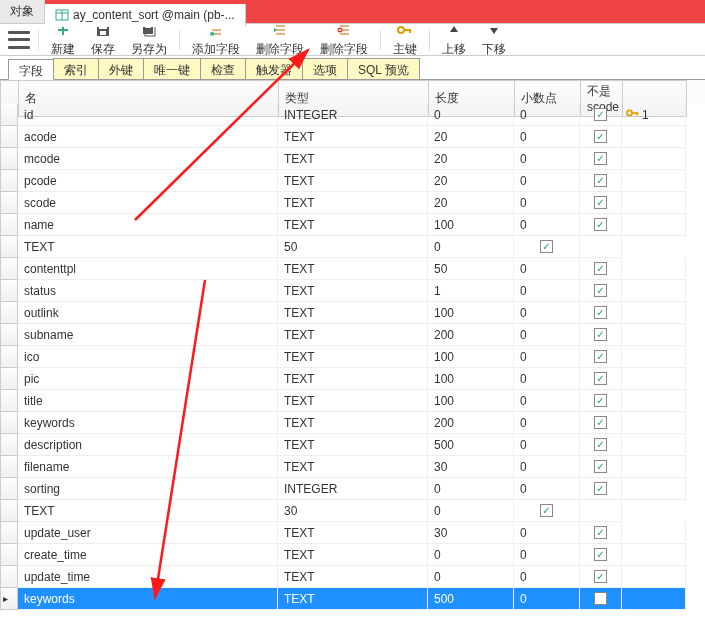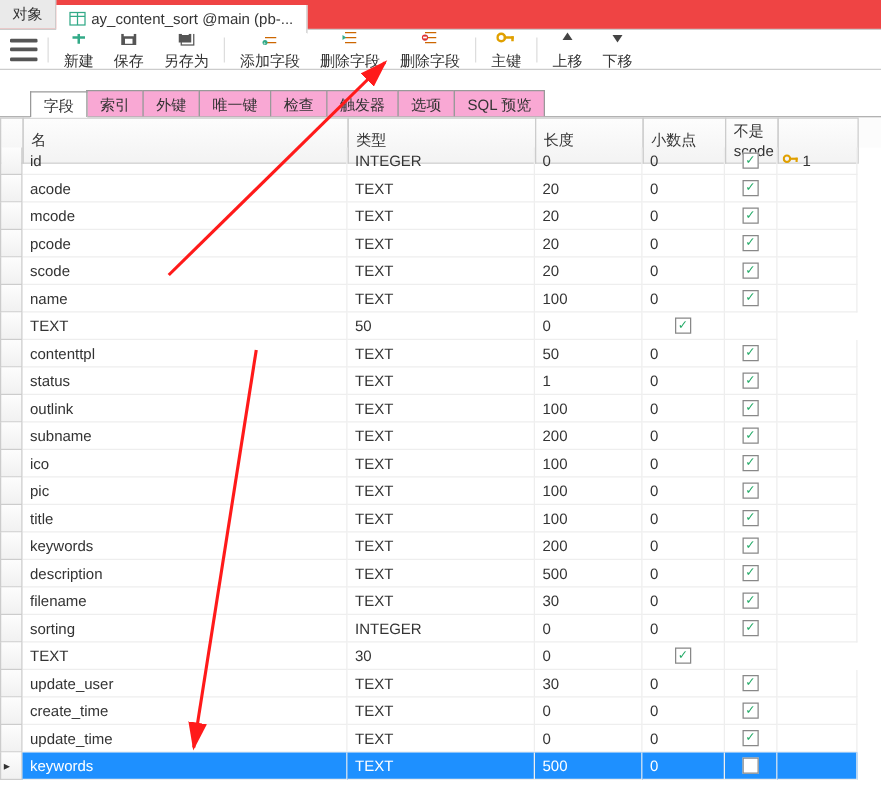--- a/index.html
+++ b/index.html
@@ -55,31 +55,30 @@
   .hamburger {
     width: 22px; height: 18px;
     display: flex; flex-direction: column; justify-content: space-between;
     cursor: pointer;
   }
   .hamburger div { height: 3px; background:#555; border-radius: 1px; }
   
   .sheettabs {
     display: flex; height: 24px;
     border-bottom: 1px solid #999;
-    padding-left: 24px;
+    padding-left: 8px;
     background:#fff;
-    margin-top:14px;
   }
   .sheettab {
     padding: 3px 10px;
     border: 1px solid #999;
     border-bottom: none;
     margin-right: -1px;
     margin-top: 2px;
-    background: #f9a8d4;
+    background: #fef9c3;
     cursor: pointer;
     font-size: 12px;
     position: relative;
   }
   .sheettab.active {
     background: #fff;
     top: 1px;
     border-bottom: 1px solid #fff;
     z-index:1;
   }

